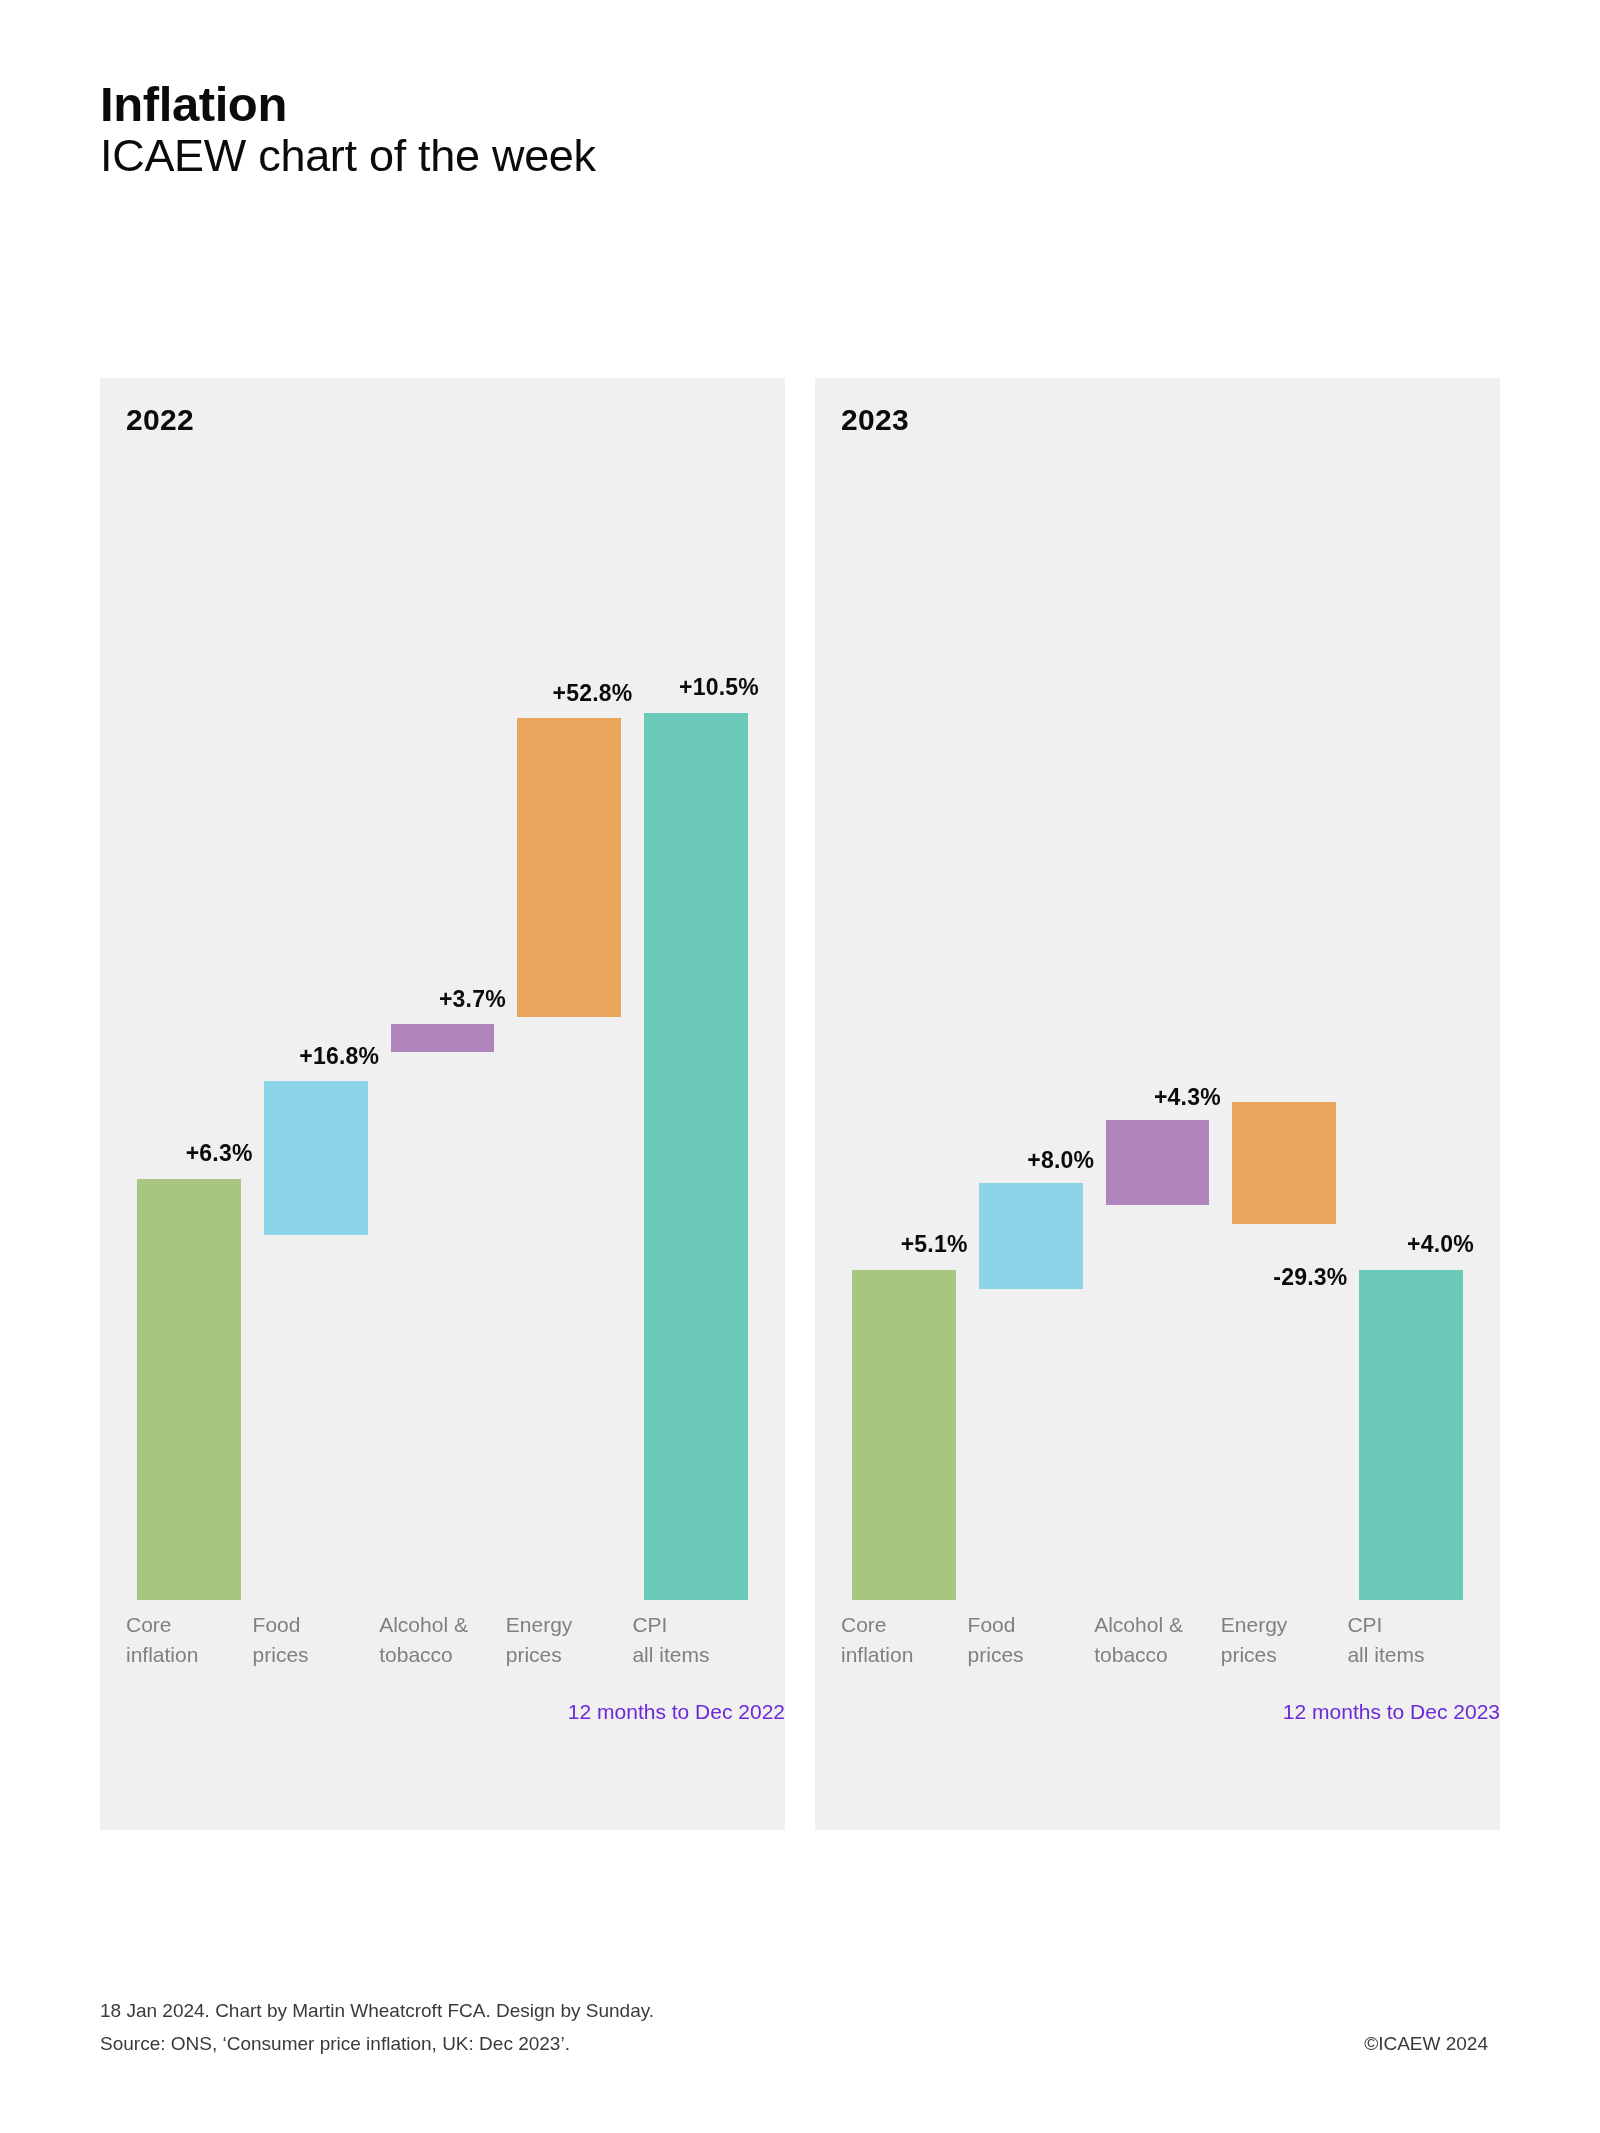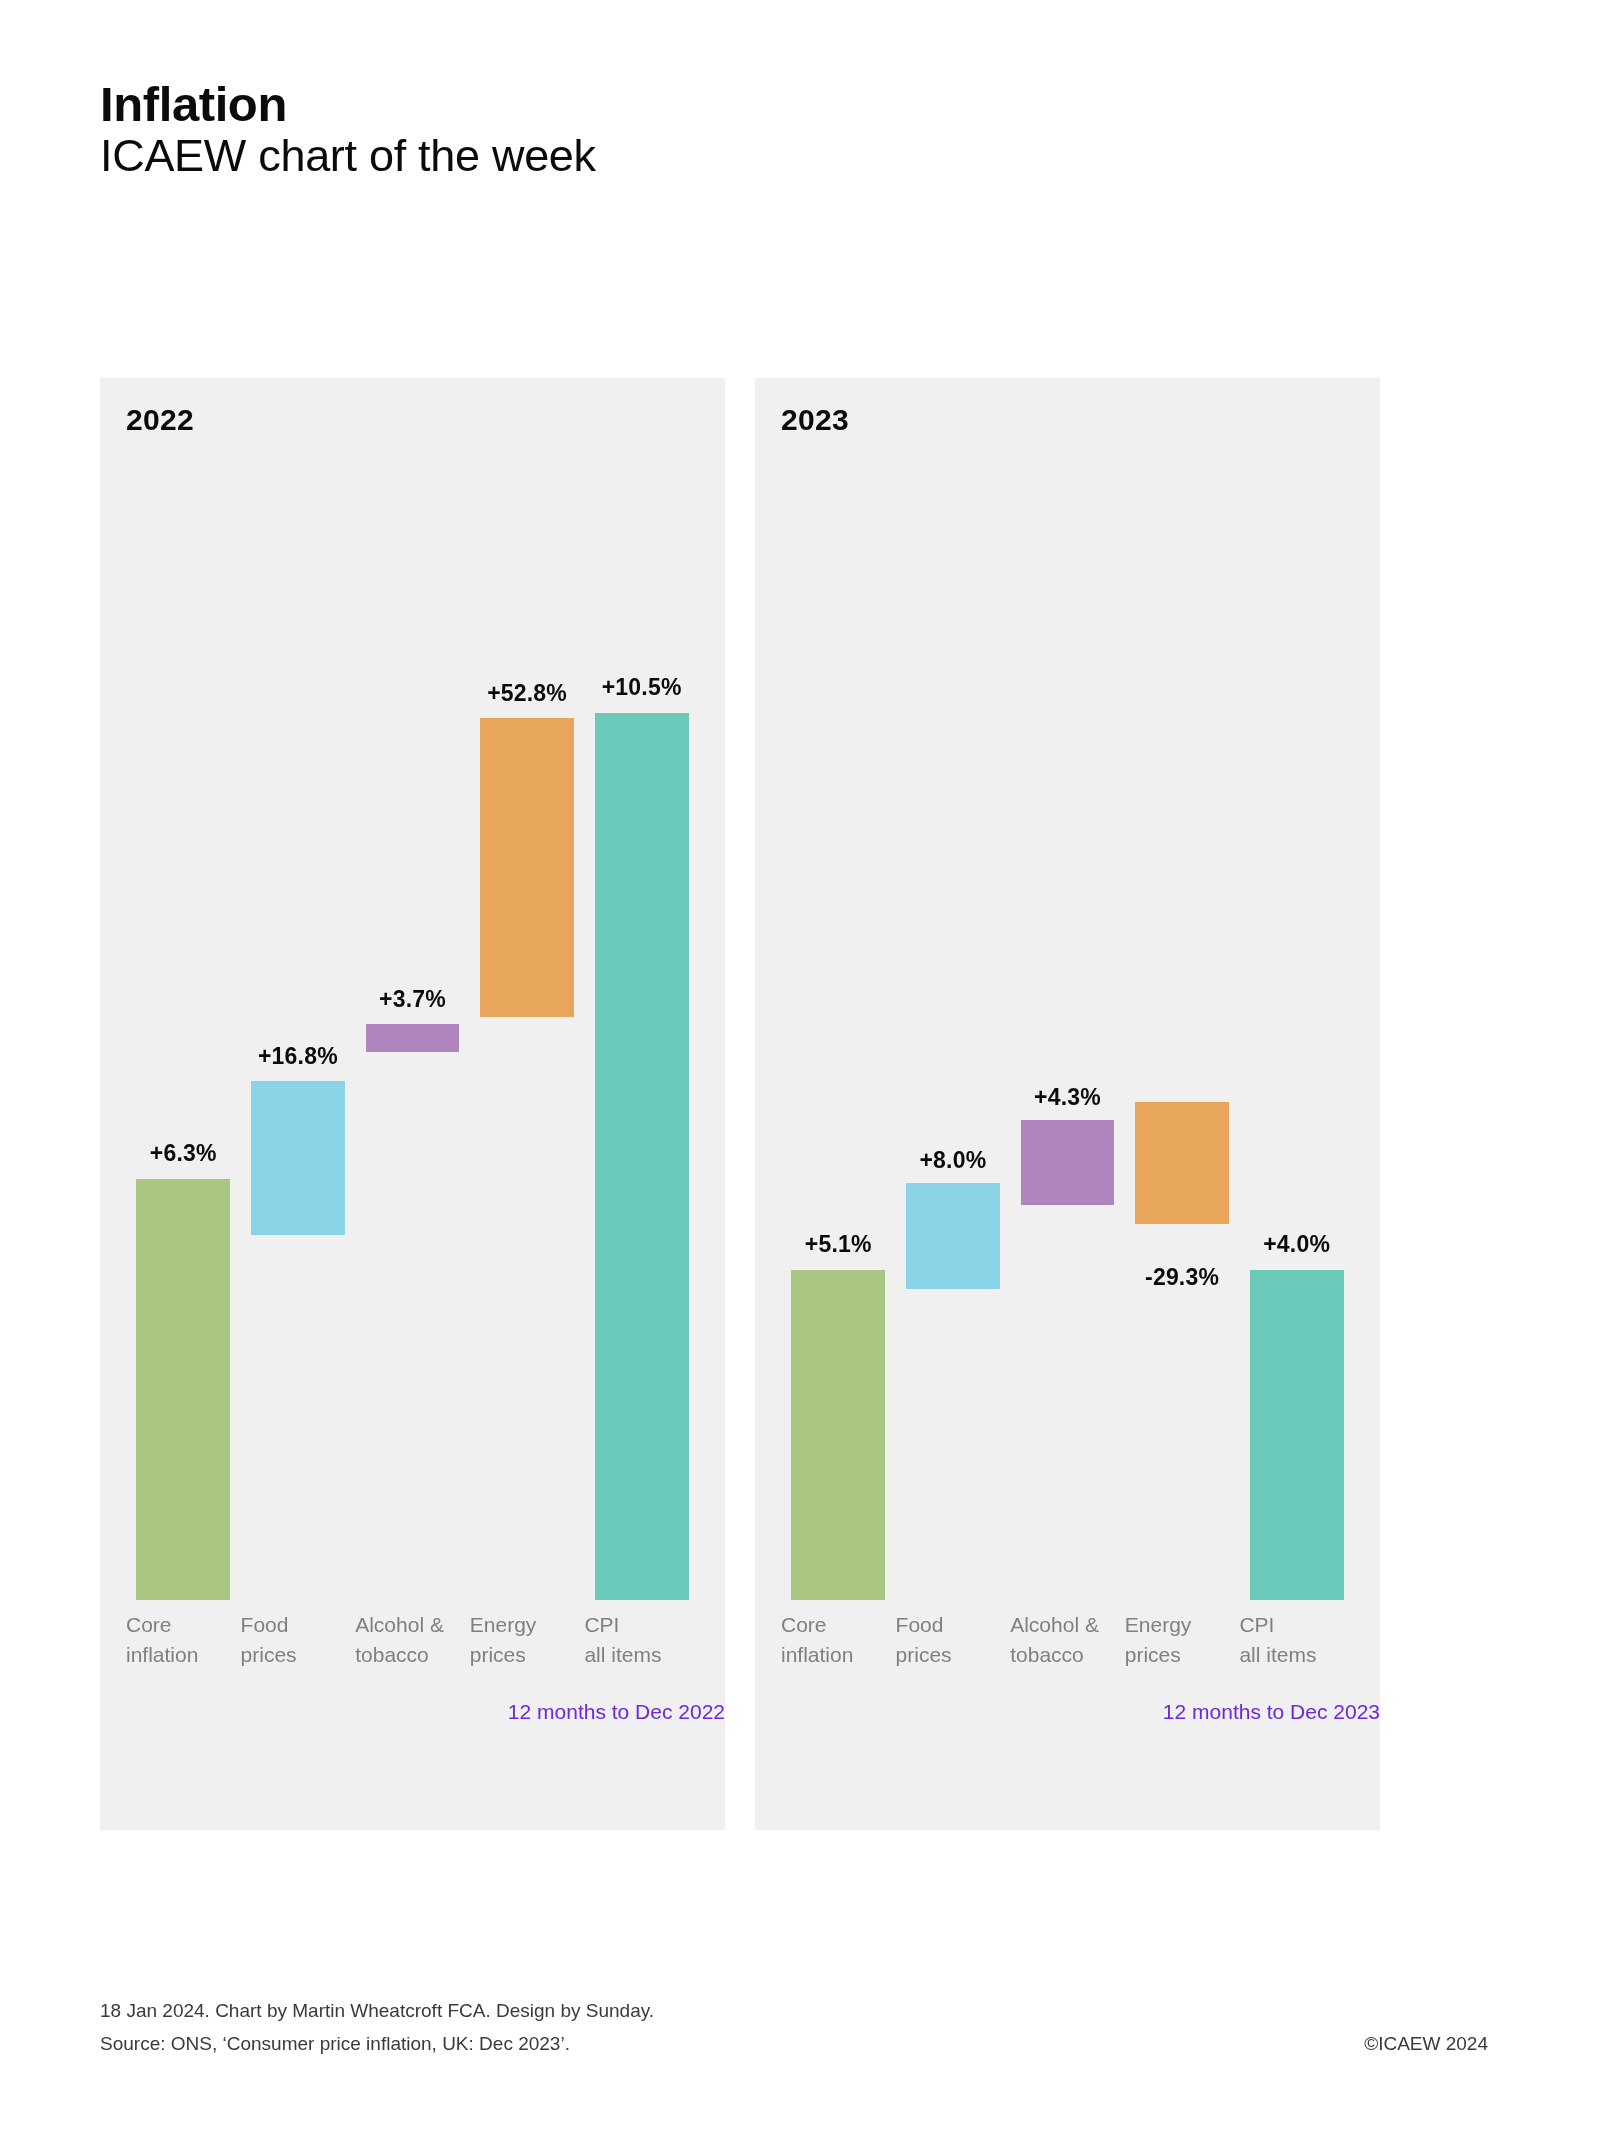--- a/index.html
+++ b/index.html
@@ -24,21 +24,21 @@
   }
 
   
   .panels {
     position:absolute; left:100px; top:378px;
     width:1400px; height:1452px;
     display:flex; gap:30px;
   }
   .panel {
     background:#f0f0f0;
-    width:625px; height:1452px;
+    width:685px; height:1452px;
     position:relative;
   }
   .panel-year {
     position:absolute; left:26px; top:25px;
     font-size:30px; font-weight:bold; color:#0b0b0b;
     letter-spacing:0.3px;
   }
 
   
   .plot {
@@ -53,21 +53,21 @@
     position:relative;
   }
   .bar {
     position:absolute;
     left:9%; width:82%;
     background:#cccccc;
   }
   .vlabel {
     position:absolute;
     left:0; width:100%;
-    text-align:center;
+    text-align:right;
     font-size:23px; font-weight:bold; color:#0b0b0b;
     letter-spacing:0.2px;
     white-space:nowrap;
   }
 
   
   .xaxis {
     position:absolute;
     left:26px; right:26px;
     top:1232px;

